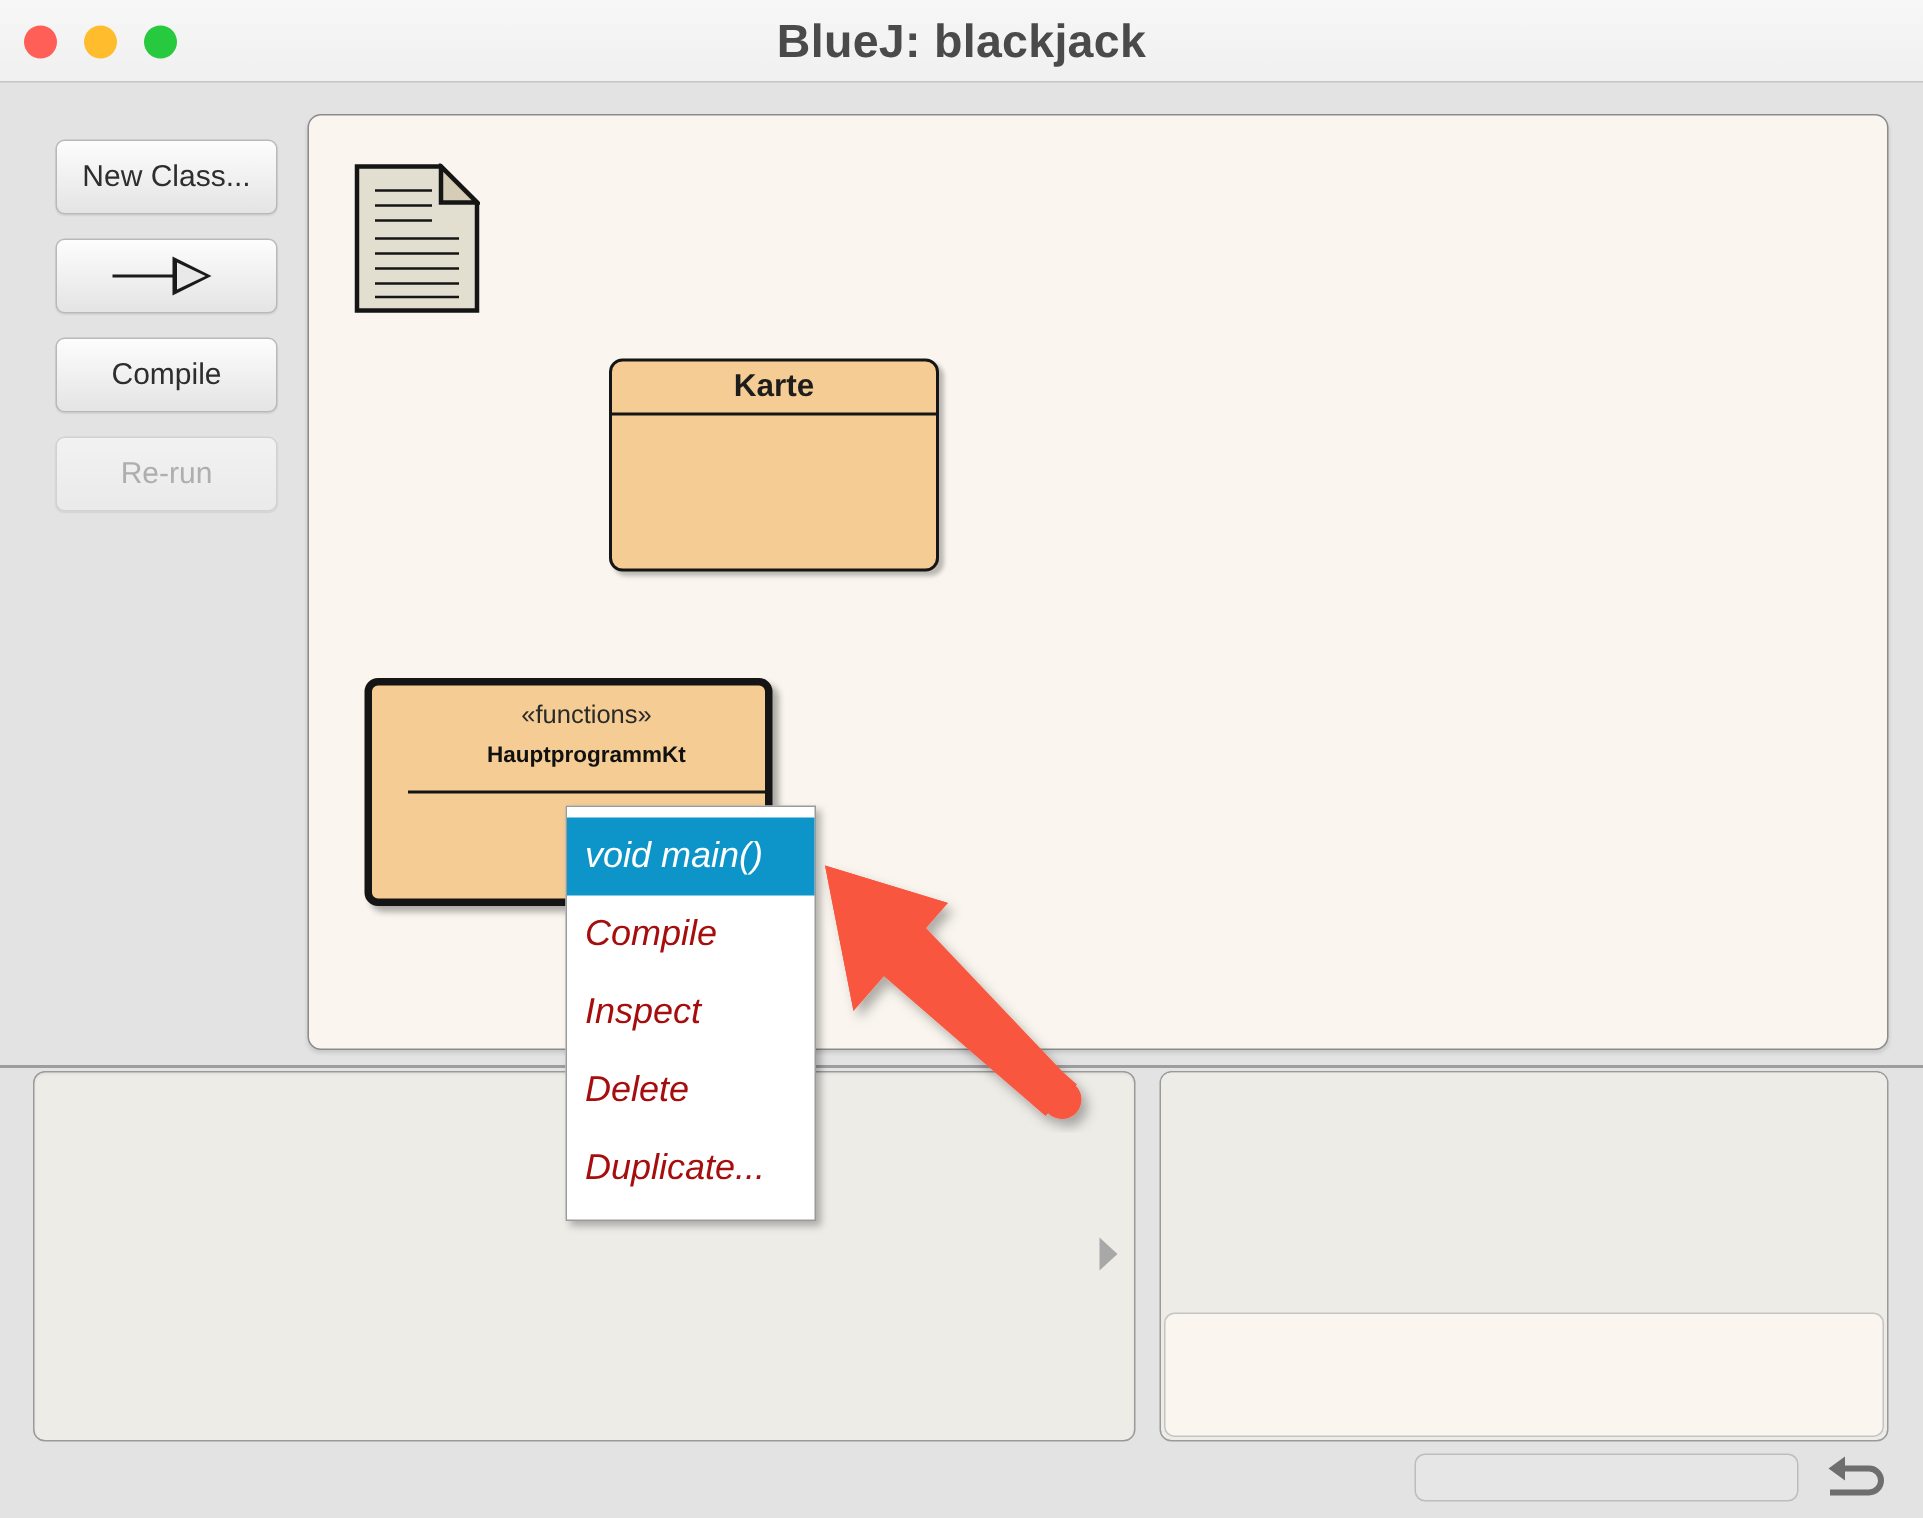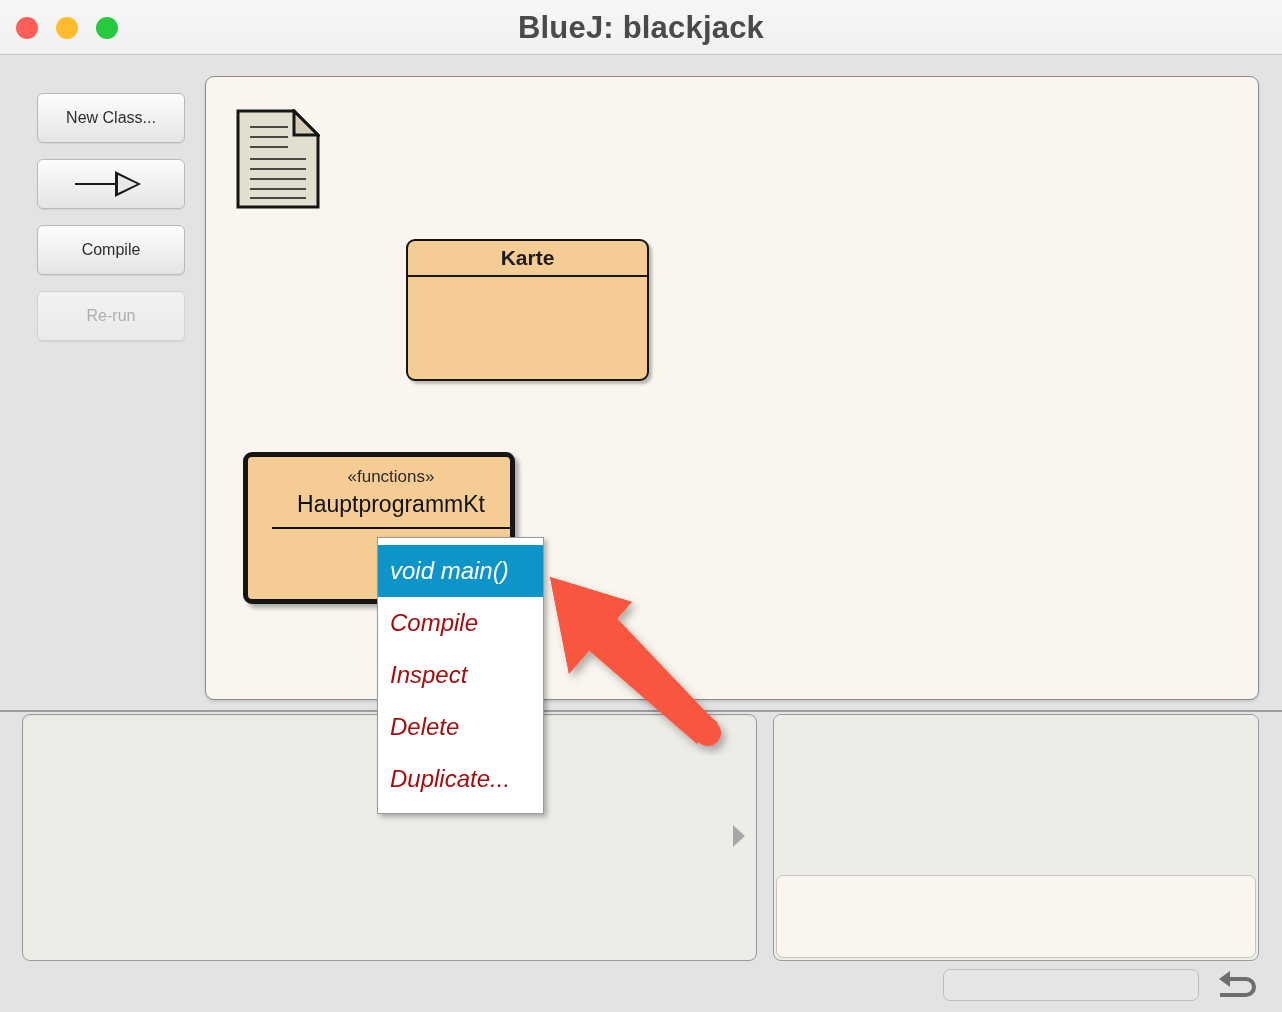--- a/index.html
+++ b/index.html
@@ -67,21 +67,21 @@
   }
   .tool-button {
     position: absolute;
     left: 37px;
     width: 148px;
     height: 50px;
     border: 1px solid #b9b9b9;
     border-radius: 6px;
     background: linear-gradient(#fdfdfd, #e4e4e4);
     box-shadow: 0 1px 1px rgba(0,0,0,0.07);
-    font-size: 16px;
+    font-size: 20px;
     color: #2e2e2e;
     display: flex;
     align-items: center;
     justify-content: center;
     box-sizing: border-box;
     cursor: default;
   }
   #btn-new-class { top: 38px; }
   #btn-arrow     { top: 104px; }
   #btn-compile   { top: 170px; }
@@ -187,30 +187,30 @@
     gap: 0px;
     margin-left: 24px;
   }
   .stereotype {
     font-size: 17px;
     font-weight: normal;
     color: #2a2a2a;
     line-height: 24px;
   }
   .class-name-big {
-    font-size: 23px;
-    font-weight: normal;
+    font-size: 15px;
+    font-weight: bold;
     color: #111111;
     line-height: 30px;
   }
   .class-body { flex: 1; }
 
   #class-karte {
     left: 200px; top: 162px;
-    width: 243px; height: 142px;
+    width: 220px; height: 142px;
   }
   #class-stapel {
     left: 580px; top: 162px;
     width: 243px; height: 142px;
   }
   #class-hauptprogramm {
     left: 37px; top: 375px;
     width: 272px; height: 152px;
   }
 

